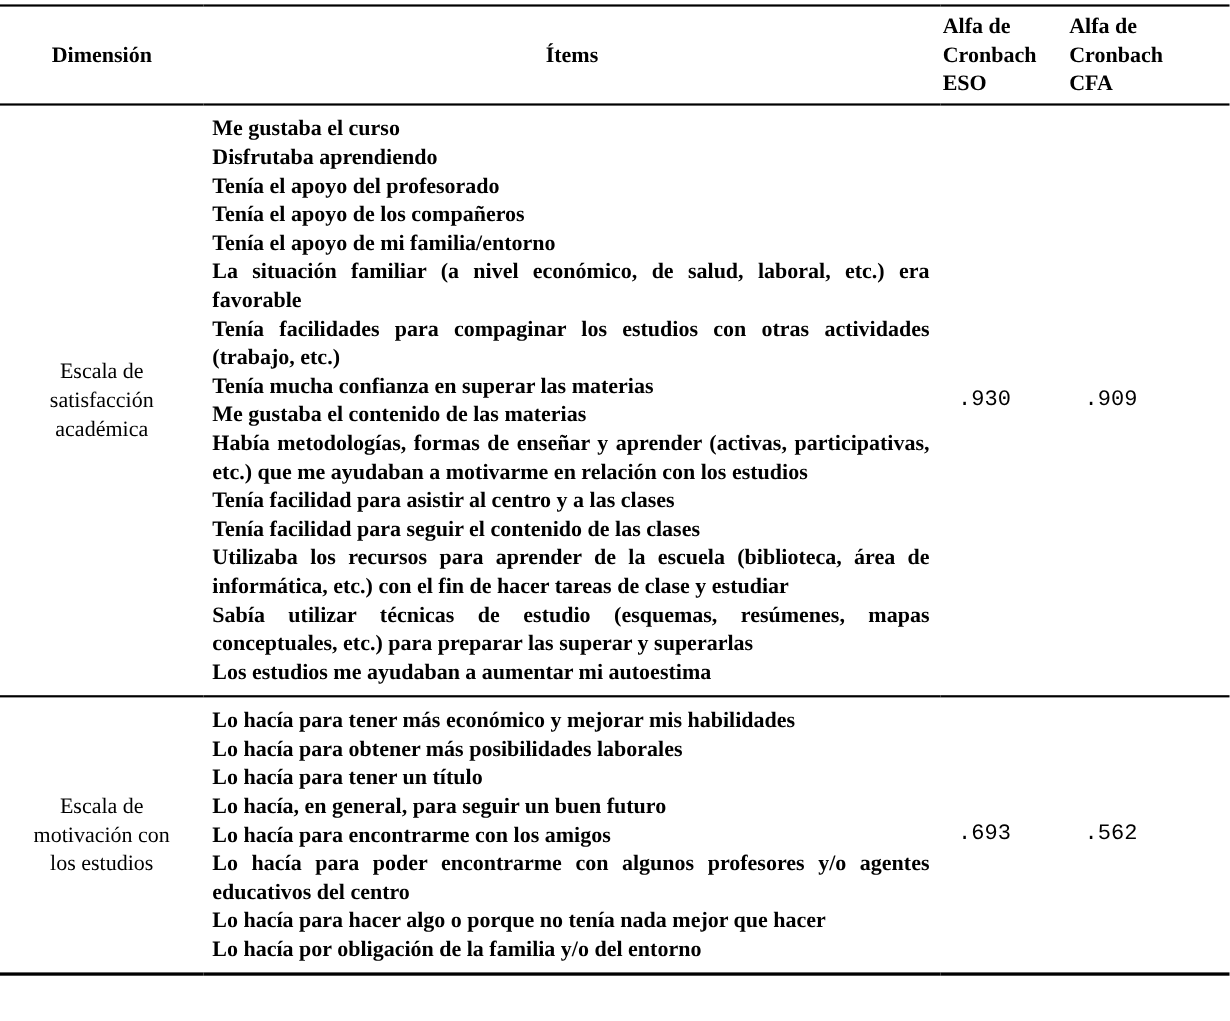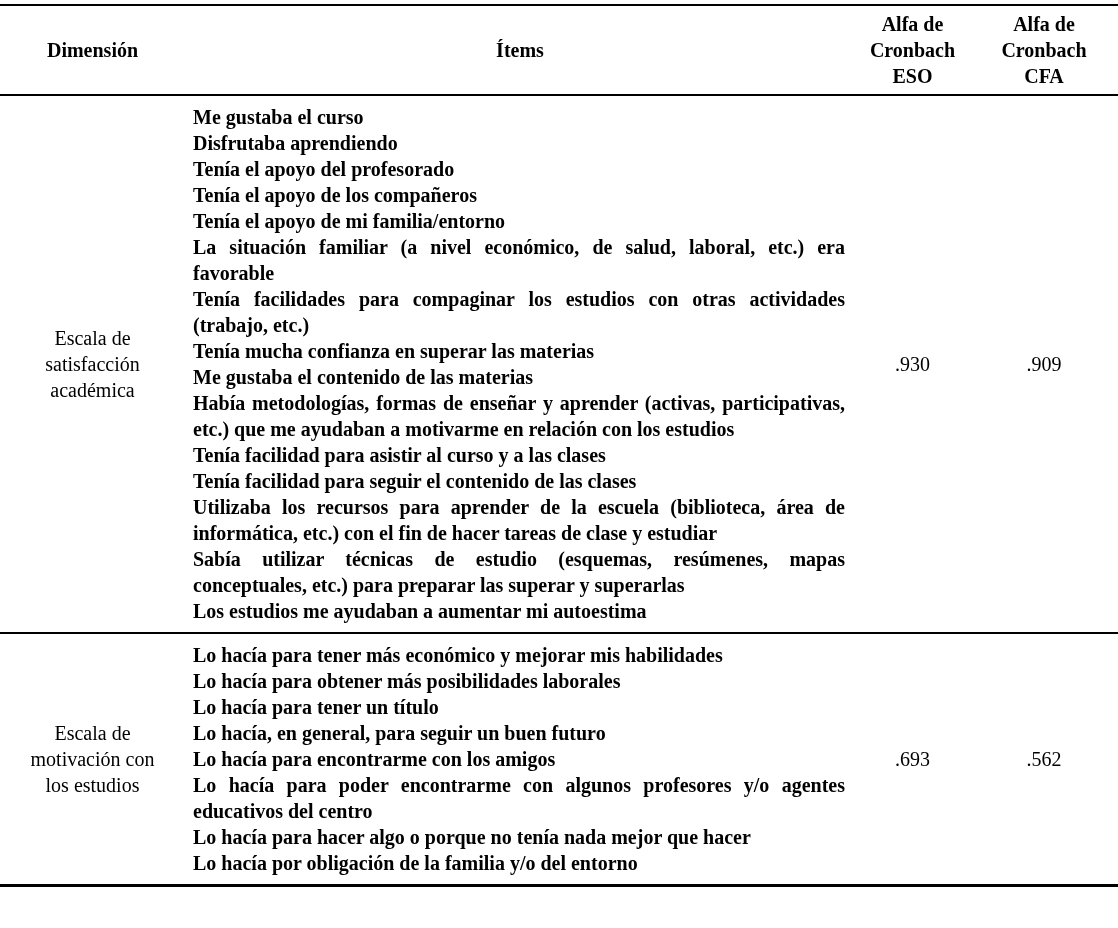--- a/index.html
+++ b/index.html
@@ -58,25 +58,26 @@
     vertical-align: top;
     padding: 8px 10px 8px 8px;
     font-weight: bold;
   }
   .item {
     line-height: 26px;
     text-align: justify;
   }
   .hline {
     line-height: 26px;
-    text-align: center;
+    text-align: left;
   }
   td.val {
-    text-align: center;
+    text-align: left;
     line-height: 26px;
+    font-family: Liberation Mono, monospace;
   }
 </style>
 </head>
 <body>
 
 <div class="page">
   <table class="tbl">
     <colgroup>
       <col class="c1">
         <col class="c2">
@@ -112,21 +113,21 @@
             <div class="item">Me gustaba el curso</div>
             <div class="item">Disfrutaba aprendiendo</div>
             <div class="item">Tenía el apoyo del profesorado</div>
             <div class="item">Tenía el apoyo de los compañeros</div>
             <div class="item">Tenía el apoyo de mi familia/entorno</div>
             <div class="item">La situación familiar (a nivel económico, de salud, laboral, etc.) era favorable</div>
             <div class="item">Tenía facilidades para compaginar los estudios con otras actividades (trabajo, etc.)</div>
             <div class="item">Tenía mucha confianza en superar las materias</div>
             <div class="item">Me gustaba el contenido de las materias</div>
             <div class="item">Había metodologías, formas de enseñar y aprender (activas, participativas, etc.) que me ayudaban a motivarme en relación con los estudios</div>
-            <div class="item">Tenía facilidad para asistir al curso y a las clases</div>
+            <div class="item">Tenía facilidad para asistir al centro y a las clases</div>
             <div class="item">Tenía facilidad para seguir el contenido de las clases</div>
             <div class="item">Utilizaba los recursos para aprender de la escuela (biblioteca, área de informática, etc.) con el fin de hacer tareas de clase y estudiar</div>
             <div class="item">Sabía utilizar técnicas de estudio (esquemas, resúmenes, mapas conceptuales, etc.) para preparar las superar y superarlas</div>
             <div class="item">Los estudios me ayudaban a aumentar mi autoestima</div>
           </td>
         <td class="val">.930</td>
         <td class="val">.909</td>
       </tr>
       <tr>
         <td class="dim">

